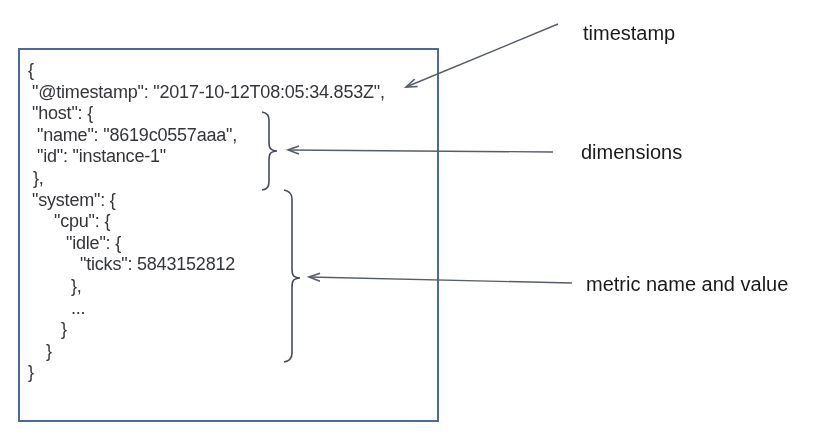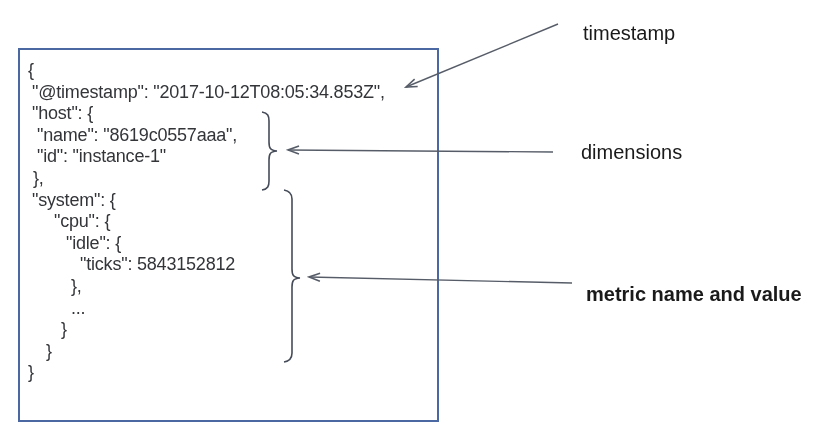--- a/index.html
+++ b/index.html
@@ -48,21 +48,21 @@
   }
   .label {
     position: absolute;
     font-size: 20px;
     line-height: 22px;
     color: #1a1a1a;
     white-space: nowrap;
   }
   #lbl-timestamp  { left: 570px; top: 22px; margin-left: 13px; }
   #lbl-dimensions { left: 570px; top: 141px; margin-left: 11px; }
-  #lbl-metric     { left: 586px; top: 283px; font-weight: bold; }
+  #lbl-metric     { left: 586px; top: 273px; }
 </style>
 </head>
 <body>
 
 <div class="canvas">
 
   <div class="doc-box">
     <div class="code">
 
         <div class="code-line" style="padding-left: 8px;">{</div>

